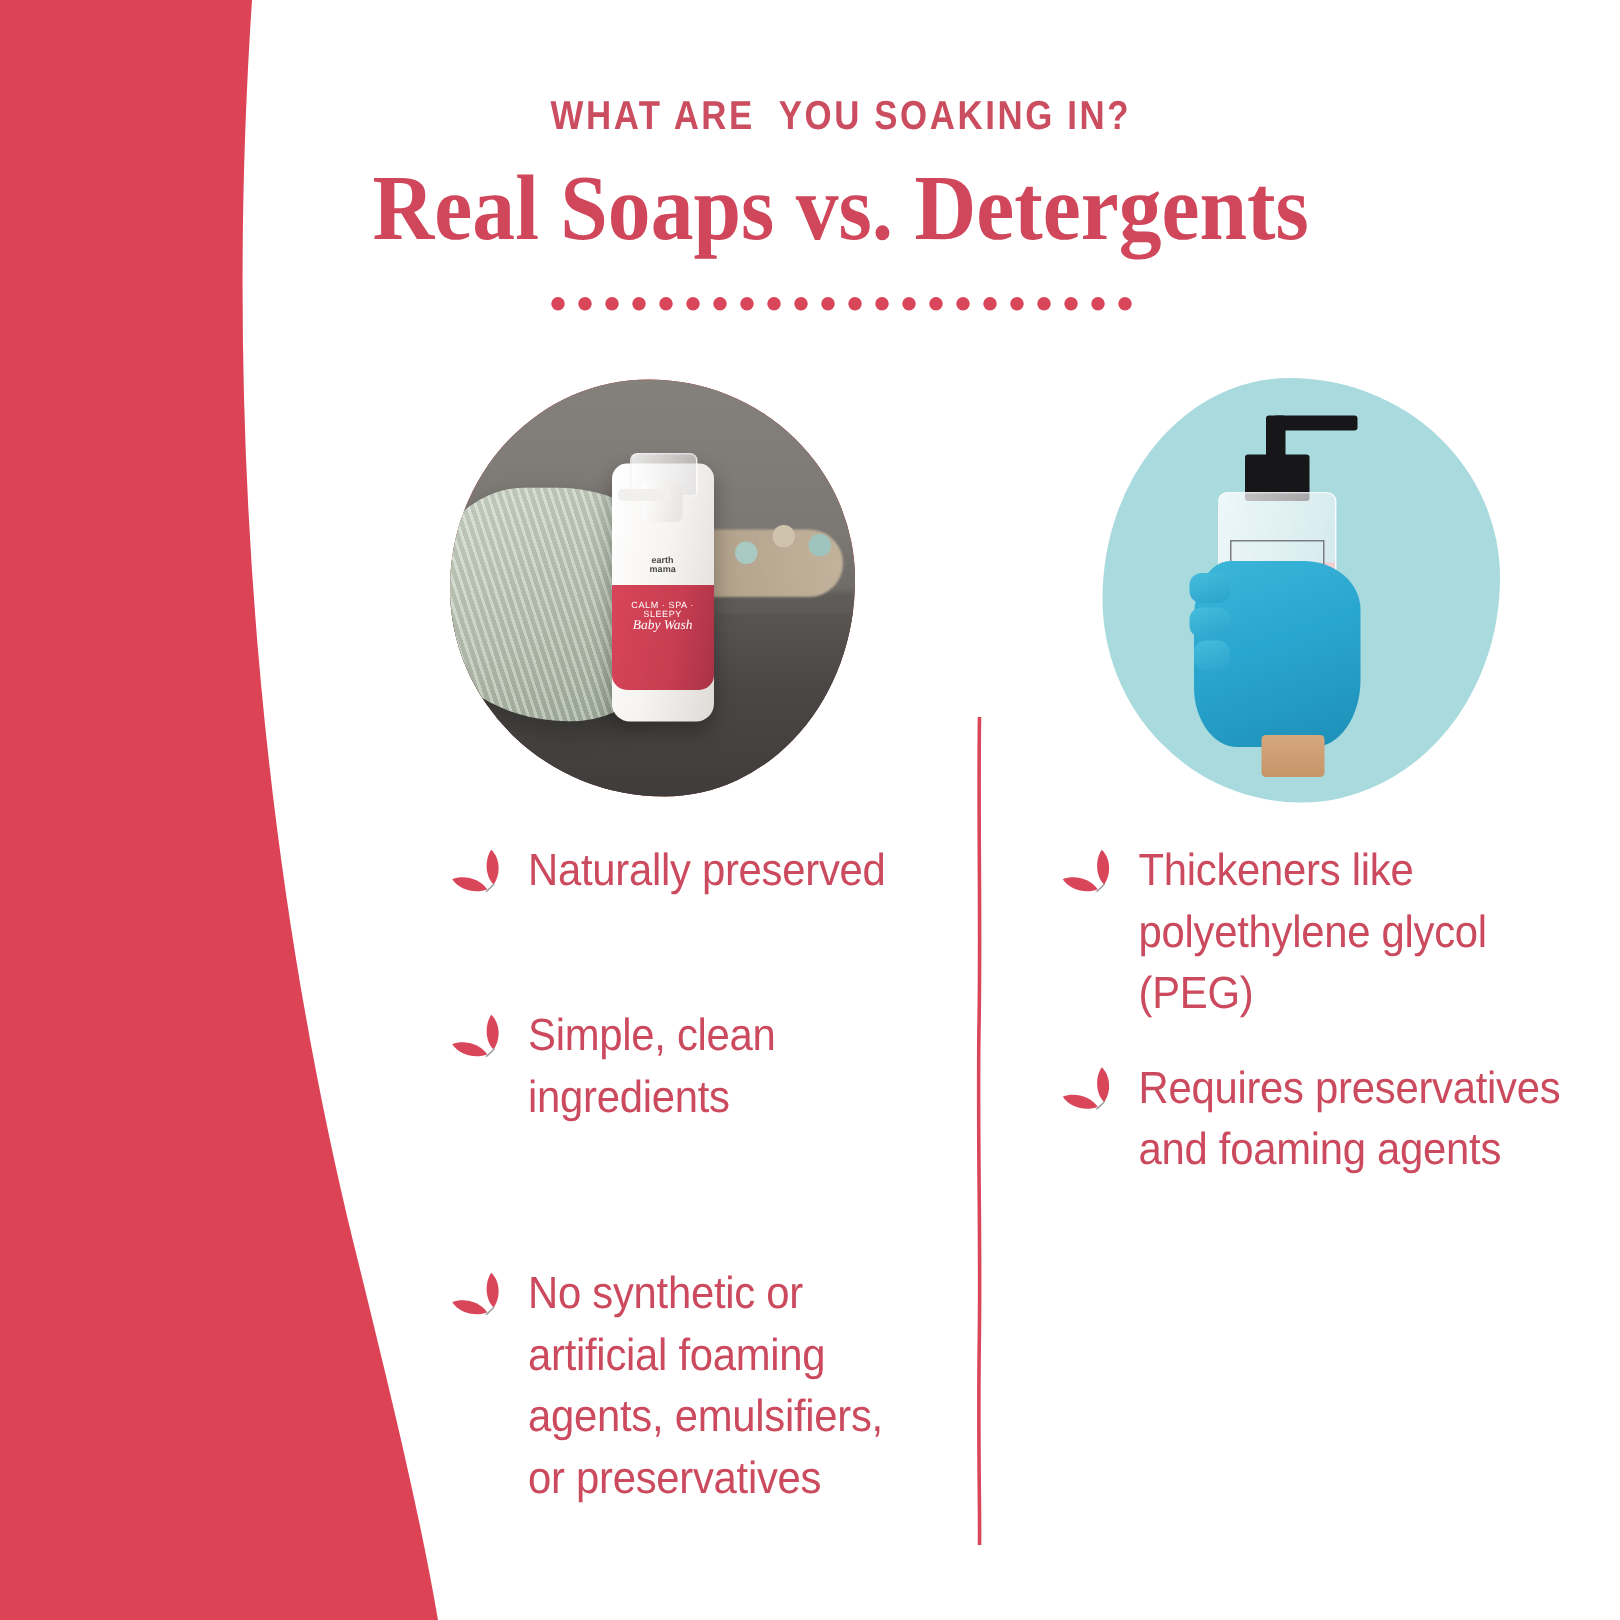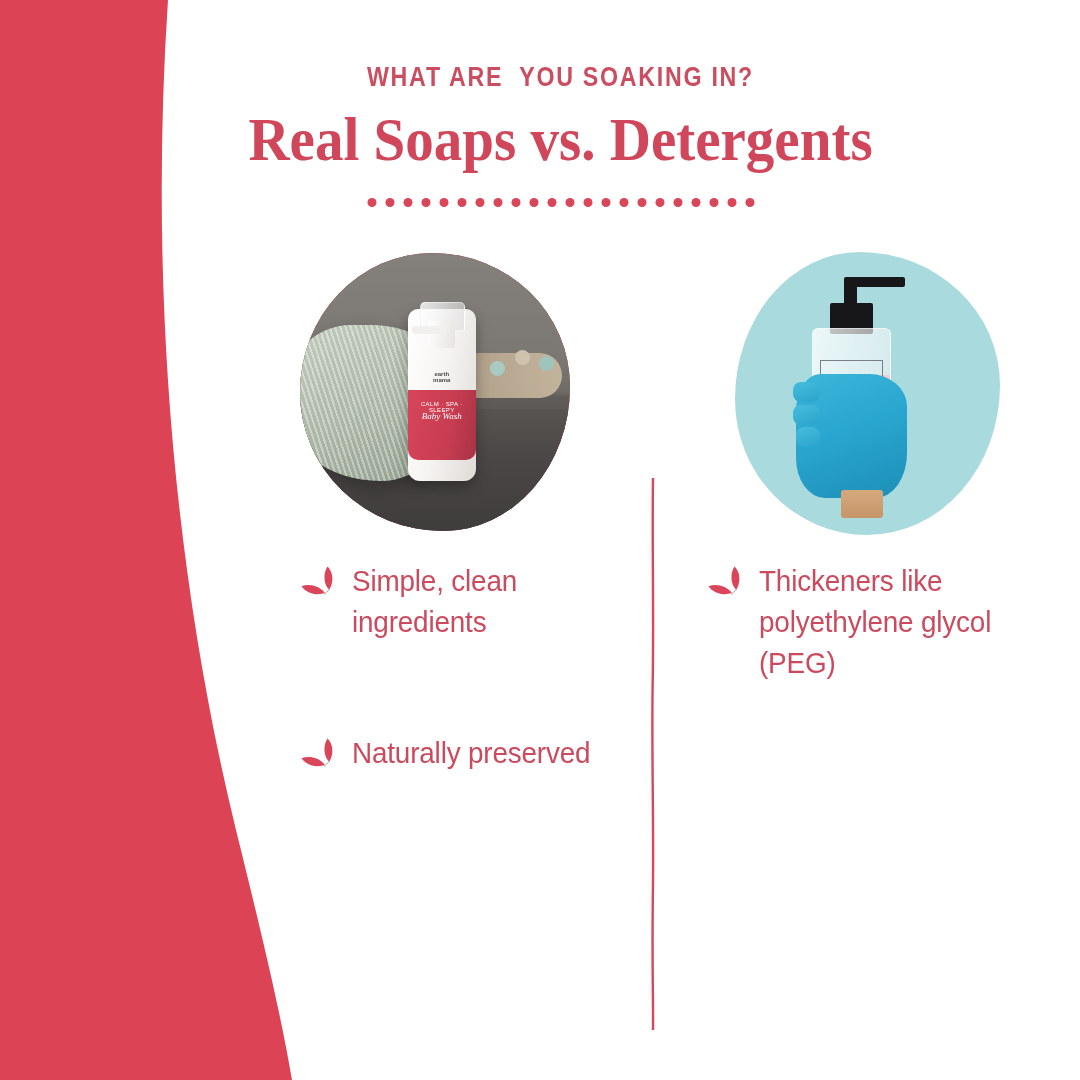--- a/index.html
+++ b/index.html
@@ -200,54 +200,78 @@
     <div class="rp-finger" style="left:22%;top:54%;width:10%;height:7%;"></div>
     <div class="rp-finger" style="left:23%;top:62%;width:9%;height:7%;"></div>
     <div class="rp-wrist"></div>
   </div>
 
   <svg class="divider" viewBox="0 0 4 552" preserveAspectRatio="none">
     <path d="M2,0 C1,70 3,140 1.6,210 C0.6,280 3,350 1.8,420 C1,490 2.4,530 2,552" stroke="#D9465A" stroke-width="2.4" fill="none" stroke-linecap="round"></path>
   </svg>
 
   <div class="col col-left">
+    <div class="bullet" style="margin-bottom:66px;">
+      <span class="leaf">
+        <svg viewBox="0 0 42 40">
+            <g fill="#D9465A">
+          <path d="M27.5 2.5c5.8 5.4 6.6 16.1 1.6 23.2-5.4-5-6.4-16.1-1.6-23.2z"></path>
+          <path d="M1.5 22.2c7.5-3.1 18.1-.6 23.3 6.6-7.6 3.4-18.4.6-23.3-6.6z"></path>
+        </g>
+        <path d="M29.5 25.2c-2.1 2.3-3.9 4.1-5.6 5.3" stroke="#9c9c9c" stroke-width="1" fill="none"></path>
+        </svg>
+      </span>
+      <span class="btext">Naturally preserved</span>
+    </div>
     <div class="bullet" style="margin-bottom:90px;">
       <span class="leaf">
         <svg viewBox="0 0 42 40">
             <g fill="#D9465A">
           <path d="M27.5 2.5c5.8 5.4 6.6 16.1 1.6 23.2-5.4-5-6.4-16.1-1.6-23.2z"></path>
           <path d="M1.5 22.2c7.5-3.1 18.1-.6 23.3 6.6-7.6 3.4-18.4.6-23.3-6.6z"></path>
         </g>
         <path d="M29.5 25.2c-2.1 2.3-3.9 4.1-5.6 5.3" stroke="#9c9c9c" stroke-width="1" fill="none"></path>
         </svg>
       </span>
       <span class="btext">Simple, clean ingredients</span>
     </div>
-    <div class="bullet" style="margin-bottom:66px;">
-      <span class="leaf">
-        <svg viewBox="0 0 42 40">
-            <g fill="#D9465A">
-          <path d="M27.5 2.5c5.8 5.4 6.6 16.1 1.6 23.2-5.4-5-6.4-16.1-1.6-23.2z"></path>
-          <path d="M1.5 22.2c7.5-3.1 18.1-.6 23.3 6.6-7.6 3.4-18.4.6-23.3-6.6z"></path>
-        </g>
-        <path d="M29.5 25.2c-2.1 2.3-3.9 4.1-5.6 5.3" stroke="#9c9c9c" stroke-width="1" fill="none"></path>
-        </svg>
-      </span>
-      <span class="btext">Naturally preserved</span>
+    <div class="bullet">
+      <span class="leaf">
+        <svg viewBox="0 0 42 40">
+            <g fill="#D9465A">
+          <path d="M27.5 2.5c5.8 5.4 6.6 16.1 1.6 23.2-5.4-5-6.4-16.1-1.6-23.2z"></path>
+          <path d="M1.5 22.2c7.5-3.1 18.1-.6 23.3 6.6-7.6 3.4-18.4.6-23.3-6.6z"></path>
+        </g>
+        <path d="M29.5 25.2c-2.1 2.3-3.9 4.1-5.6 5.3" stroke="#9c9c9c" stroke-width="1" fill="none"></path>
+        </svg>
+      </span>
+      <span class="btext">No synthetic or artificial foaming agents, emulsifiers, or preservatives</span>
     </div>
   </div>
 
   <div class="col col-right">
     <div class="bullet" style="margin-bottom:22px;justify-content:space-between;">
       <span class="leaf">
         <svg viewBox="0 0 42 40">
             <g fill="#D9465A">
           <path d="M27.5 2.5c5.8 5.4 6.6 16.1 1.6 23.2-5.4-5-6.4-16.1-1.6-23.2z"></path>
           <path d="M1.5 22.2c7.5-3.1 18.1-.6 23.3 6.6-7.6 3.4-18.4.6-23.3-6.6z"></path>
         </g>
         <path d="M29.5 25.2c-2.1 2.3-3.9 4.1-5.6 5.3" stroke="#9c9c9c" stroke-width="1" fill="none"></path>
         </svg>
       </span>
       <span class="btext">Thickeners like polyethylene glycol (PEG)</span>
     </div>
+    <div class="bullet">
+      <span class="leaf">
+        <svg viewBox="0 0 42 40">
+            <g fill="#D9465A">
+          <path d="M27.5 2.5c5.8 5.4 6.6 16.1 1.6 23.2-5.4-5-6.4-16.1-1.6-23.2z"></path>
+          <path d="M1.5 22.2c7.5-3.1 18.1-.6 23.3 6.6-7.6 3.4-18.4.6-23.3-6.6z"></path>
+        </g>
+        <path d="M29.5 25.2c-2.1 2.3-3.9 4.1-5.6 5.3" stroke="#9c9c9c" stroke-width="1" fill="none"></path>
+        </svg>
+      </span>
+      <span class="btext">Requires preservatives and foaming agents</span>
+    </div>
   </div>
 
 </div>
 
 </body></html>

